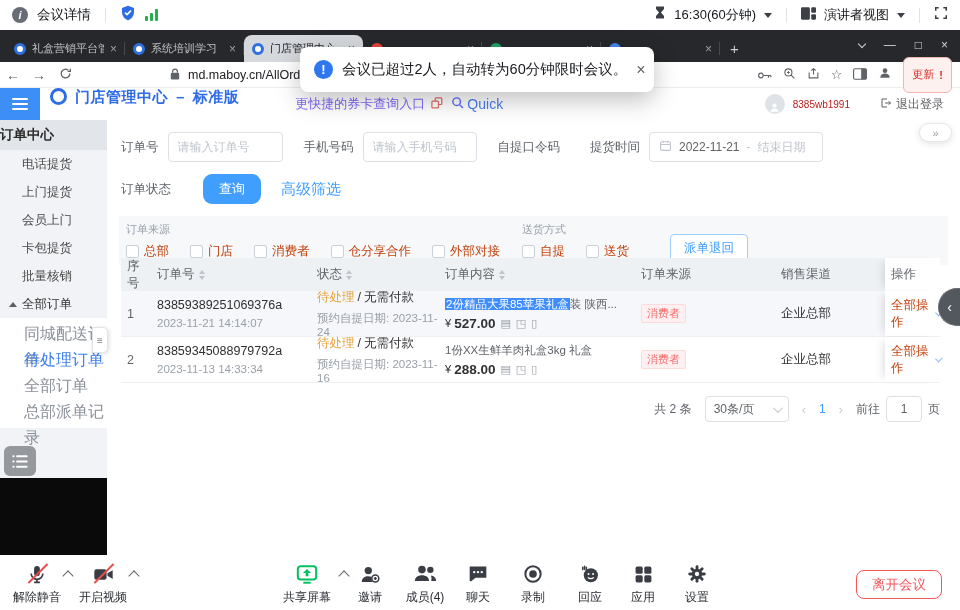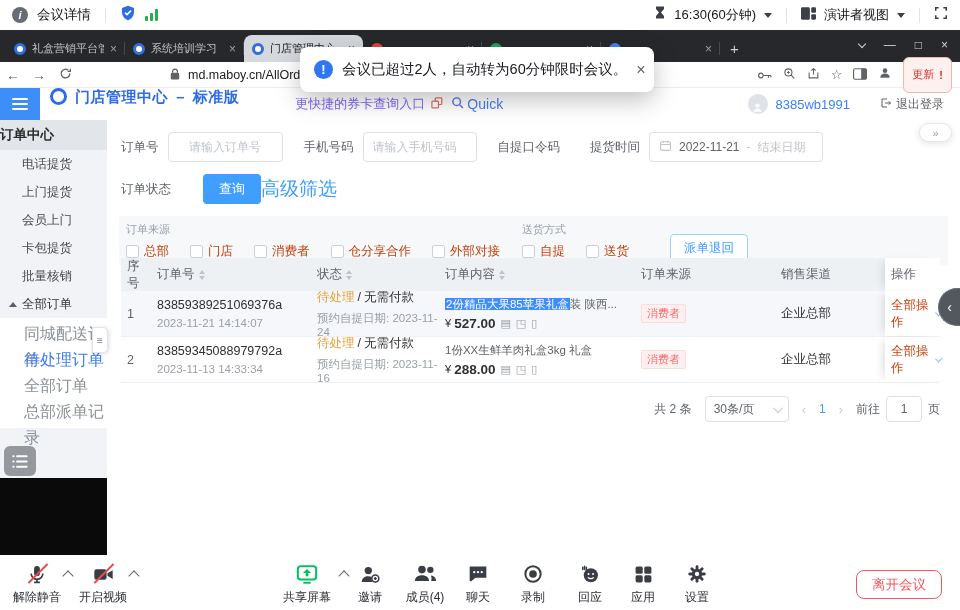--- a/index.html
+++ b/index.html
@@ -52,21 +52,21 @@
 
 .appbar{position:absolute;left:0;top:88px;width:960px;height:32px;background:#fff;display:flex;z-index:4}
 .burger{width:40px;height:32px;background:#3e8ef7;display:flex;flex-direction:column;align-items:center;justify-content:center;gap:3px;flex:none}
 .burger i{width:16px;height:2px;background:#fff;border-radius:1px;display:block}
 .applogo{width:17px;height:17px;border-radius:50%;border:3.5px solid #2e6be6;margin-left:10px;flex:none}
 .apptitle{margin-left:8px;font-size:15px;font-weight:bold;color:#2e6be6;letter-spacing:.5px;white-space:nowrap}
 .promo{margin-left:56px;display:flex;align-items:center;gap:6px;font-size:13px;color:#8468f5;white-space:nowrap}
 .quick{display:flex;align-items:center;gap:3px;margin-left:8px;color:#4a7df0;font-size:14px}
 .appbar-right{margin-left:auto;display:flex;align-items:center;padding-right:16px}
 .avatar{width:20px;height:20px;border-radius:50%;background:#dfe3e8;display:flex;align-items:flex-end;justify-content:center;overflow:hidden}
-.uname{font-size:13px;color:#3b82f6;margin-left:8px}
+.uname{font-size:10px;color:#b91c1c;margin-left:8px}
 .logout{display:flex;align-items:center;gap:4px;font-size:12px;color:#606266;margin-left:30px}
 
 
 .sidebar{position:absolute;left:0;top:120px;width:107px;height:358px;background:#f1f3f6;z-index:3}
 .side-sec{height:30px;line-height:30px;padding-left:0;background:#e2e5ea;font-weight:bold;font-size:13.5px;color:#2b2b2b}
 .side-item{height:28px;line-height:28px;padding-left:22px;color:#4a4a4a;font-size:12.5px;cursor:pointer}
 .side-group{height:28px;display:flex;align-items:center;gap:5px;padding-left:9px;color:#333;font-size:12.5px;cursor:pointer}
 .tri-up{width:0;height:0;border-left:4px solid transparent;border-right:4px solid transparent;border-bottom:5px solid #5a5e66}
 .side-sub{background:#fff;padding:3px 0}
 .sub-item{height:26px;line-height:26px;padding-left:24px;color:#8a9099;font-size:16px;cursor:pointer}
@@ -82,22 +82,22 @@
 .fgroup{display:flex;align-items:center}
 .fgroup+.fgroup{margin-left:21px}
 .inp{height:30px;border:1px solid #dcdfe6;border-radius:4px;background:#fff;font-size:12px;color:#333;padding:0 9px;font-family:inherit;outline:none}
 .inp::placeholder{color:#bfc4cc}
 .daterange{width:174px;height:30px;border:1px solid #dcdfe6;border-radius:4px;display:flex;align-items:center;gap:7px;padding:0 9px;font-size:12px}
 .dstart{color:#606266}.dsep{color:#c0c4cc}.dend{color:#c0c4cc}
 .expand-pill{position:absolute;left:812px;top:3px;width:33px;height:19px;border:1px solid #e4e7eb;border-radius:10px;background:#fff;box-shadow:0 2px 6px rgba(31,45,61,.12);color:#98a0aa;font-size:11px;display:flex;align-items:center;justify-content:center}
 .f-row2{position:absolute;left:14px;top:54px;display:flex;align-items:center;height:30px}
 .sel{width:128px;height:30px;border:1px solid #dcdfe6;border-radius:4px;display:flex;align-items:center;justify-content:space-between;padding:0 10px;font-size:12px;color:#bfc4cc}
 .chev-g{display:inline-block;width:7px;height:7px;border-right:1.4px solid #c0c4cc;border-bottom:1.4px solid #c0c4cc;transform:rotate(45deg) translateY(-2px)}
-.btn-primary{margin-left:23px;width:58px;height:30px;background:#409eff;color:#fff;border:none;border-radius:4px;font-size:13px;font-family:inherit;cursor:pointer}
-.adv{color:#409eff;font-size:19px;cursor:pointer}
+.btn-primary{margin-left:23px;width:58px;height:30px;background:#409eff;color:#fff;border:none;border-radius:9px;font-size:13px;font-family:inherit;cursor:pointer}
+.adv{margin-left:20px;color:#409eff;font-size:15px;cursor:pointer}
 
 .cb-panel{position:absolute;left:12px;top:96px;width:829px;height:49px;background:#f7f8fa;display:flex;padding:6px 0 0 7px}
 .cb-group{display:flex;flex-direction:column;gap:6px}
 .cb-cap{font-size:11px;color:#98a0aa}
 .cb-row{display:flex;align-items:center}
 .cb-item{display:flex;align-items:center;gap:5px;font-size:12.5px;color:#c2410c;margin-right:21px}
 .cbx{width:13px;height:13px;border:1px solid #ccd1d9;border-radius:2px;background:#fff;flex:none}
 .cb-g2{margin-left:1px}
 .return-btn{margin-left:20px;margin-top:12px;height:28px;padding:0 13px;border:1px solid #a0cfff;background:#fff;color:#409eff;font-size:12.5px;border-radius:4px;font-family:inherit;cursor:pointer}
 
@@ -342,21 +342,21 @@
         <path d="M8 3h13M8 10h13M8 17h13"></path>
         <path d="M3 3h.6M3 10h.6M3 17h.6"></path>
       </svg>
   </div>
 
   <div class="main">
 
     <div class="f-row1">
       <span class="fgroup">
         <span class="flabel">订单号</span>
-        <input class="inp" style="width: 115px; text-align: center;" placeholder="请输入订单号">
+        <input class="inp" style="width: 115px;" placeholder="请输入订单号">
       </span>
       <span class="fgroup">
         <span class="flabel">手机号码</span>
         <input class="inp" style="width: 114px;" placeholder="请输入手机号码">
       </span>
       <span class="fgroup">
         <span class="flabel">自提口令码</span>
       </span>
       <span class="fgroup">
         <span class="flabel">提货时间</span>

